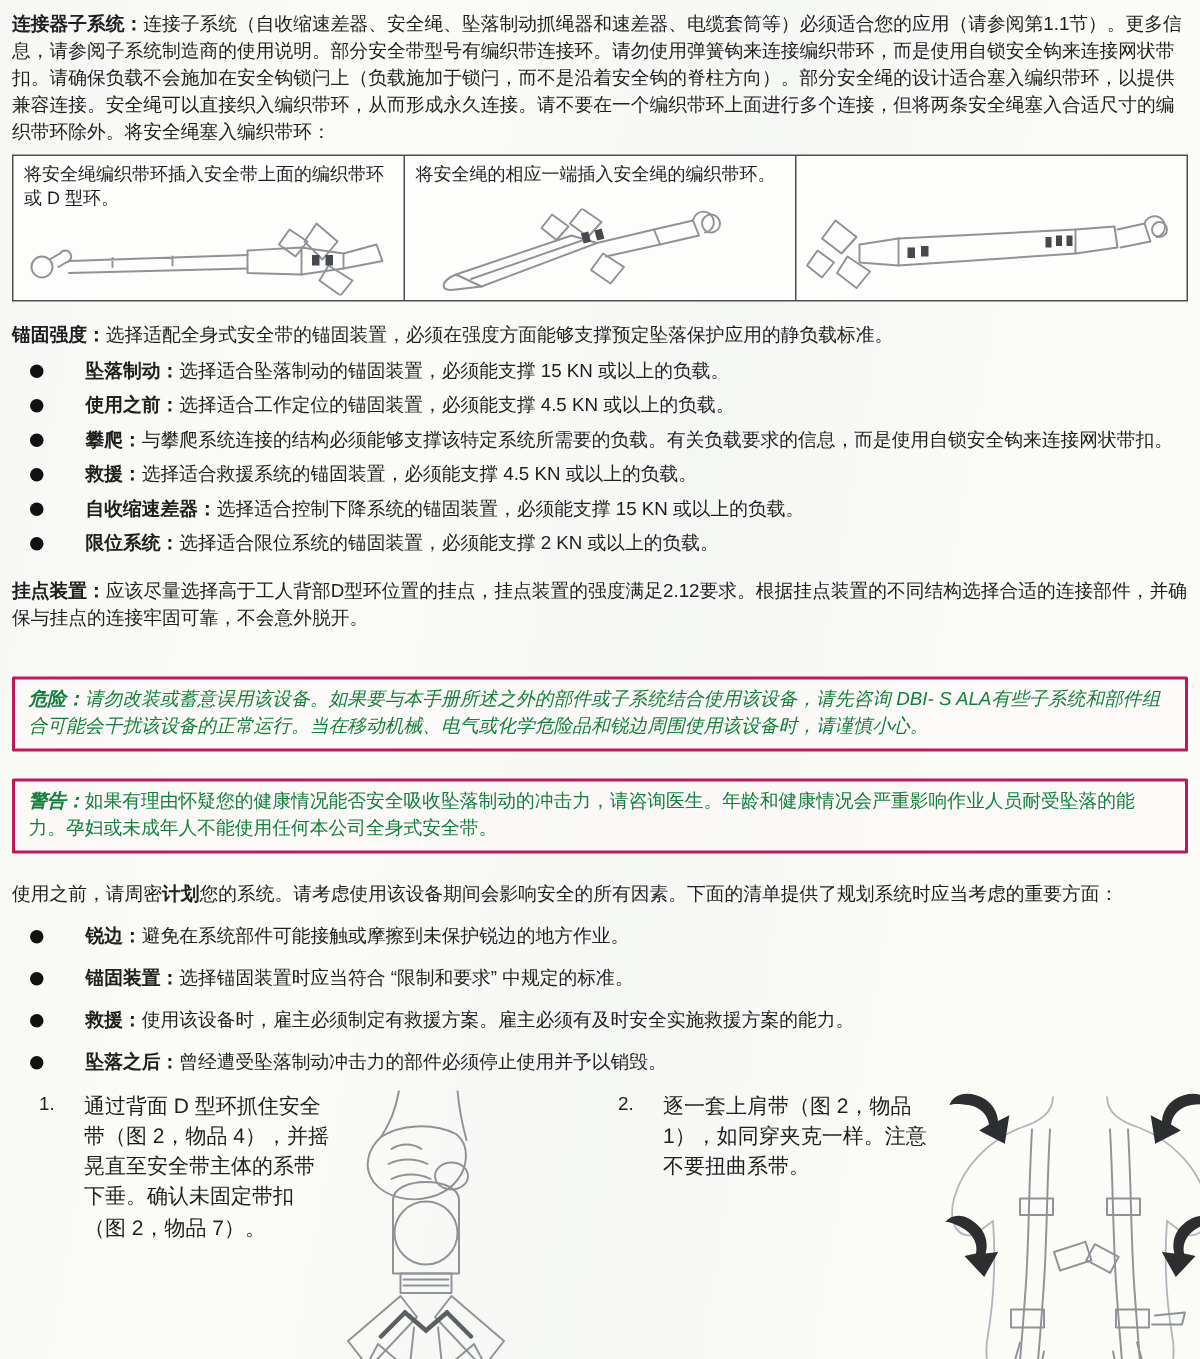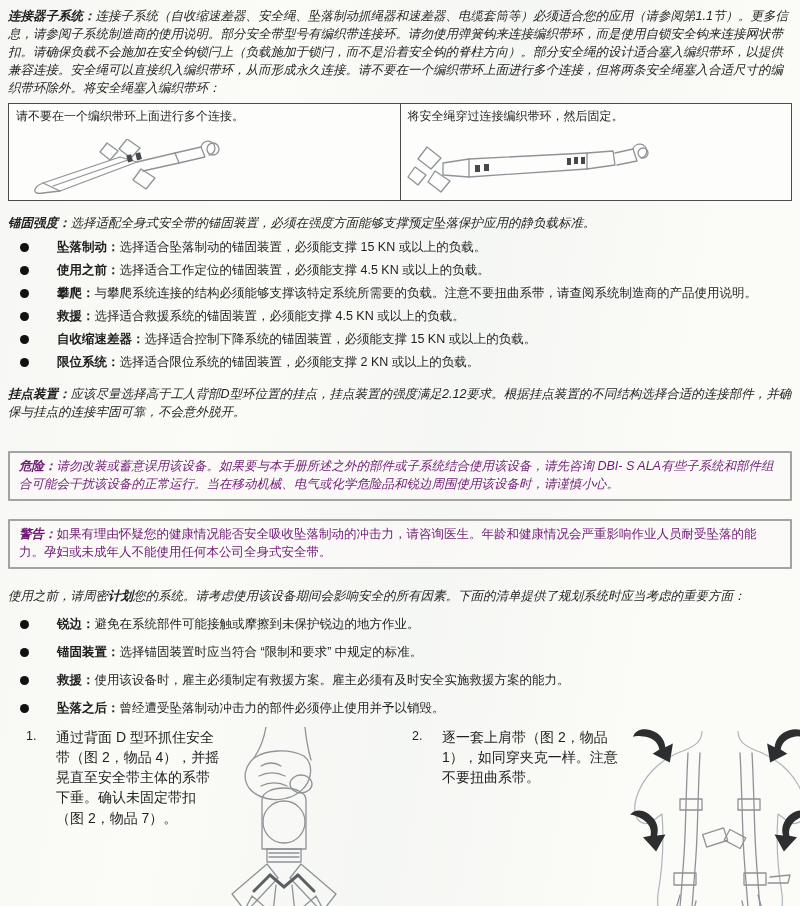--- a/index.html
+++ b/index.html
@@ -6,40 +6,40 @@
   body{
     width:800px;height:906px;overflow:hidden;
     background:
       linear-gradient(100deg, rgba(205,218,222,0.10) 0%, rgba(255,255,255,0) 30%, rgba(205,218,222,0.12) 55%, rgba(255,255,255,0) 80%),
       #fbfbf7;
     color:#1f1f1f;
     font-family:"Liberation Sans","DejaVu Sans",sans-serif;
     font-size:12.5px;line-height:1.44;
   }
   .page{padding:7px 8px 0 8px;}
-  p{margin:0;font-style:italic;}
+  p{margin:0;}
   b{font-weight:bold;}
   .para{margin-bottom:6px;}
 
   
   .figrow{display:flex;border:1px solid #4c4c4c;margin:4px 0 13px 0;background:#fdfdfb;}
   .figcell{flex:1;border-right:1px solid #4c4c4c;padding:4px 7px 2px 7px;height:90px;position:relative;}
   .figcell:last-child{border-right:none;}
   .figcell .cap{font-size:12px;line-height:1.35;}
   .figcell svg{position:absolute;left:6px;bottom:3px;}
 
   
   .bullet{display:flex;margin:0 0 5px 0;}
   .bullet .dot{width:9px;height:9px;border-radius:50%;background:#111;margin:5px 14px 0 12px;flex:none;}
   .bullet .bcontent{flex:1;padding-left:14px;}
   .blist{margin-bottom:8px;}
   .blist2 .bullet{margin-bottom:10px;}
 
   
-  .alert{border:2px solid #a3a3a3;border-radius:1px;padding:4px 9px 6px 9px;margin:18px 0 10px 0;color:#701a75;background:rgba(255,250,250,0.4);}
+  .alert{border:2px solid #be185d;border-radius:1px;padding:4px 9px 6px 9px;margin:18px 0 10px 0;color:#15803d;background:rgba(255,250,250,0.4);}
   .alert .al-label{font-weight:bold;font-style:italic;}
   .alert.danger .al-text{font-style:italic;}
   .alert.warning{margin-bottom:0;}
 
   .spacer-attach{margin-top:14px;margin-bottom:30px;}
   .plan-para{margin:18px 0 10px 0;}
 
   
   .steps{display:flex;margin-top:6px;}
   .step{position:relative;height:212px;}
@@ -62,42 +62,61 @@
 </style>
 </head>
 <body>
 
 <div class="page">
 
   <p class="para"><b>连接器子系统：</b><span>连接子系统（自收缩速差器、安全绳、坠落制动抓绳器和速差器、电缆套筒等）必须适合您的应用（请参阅第1.1节）。更多信息，请参阅子系统制造商的使用说明。部分安全带型号有编织带连接环。请勿使用弹簧钩来连接编织带环，而是使用自锁安全钩来连接网状带扣。请确保负载不会施加在安全钩锁闩上（负载施加于锁闩，而不是沿着安全钩的脊柱方向）。部分安全绳的设计适合塞入编织带环，以提供兼容连接。安全绳可以直接织入编织带环，从而形成永久连接。请不要在一个编织带环上面进行多个连接，但将两条安全绳塞入合适尺寸的编织带环除外。将安全绳塞入编织带环：</span></p>
 
   <div class="figrow">
     <div class="figcell">
-      <div class="cap">请不要在一个编织带环上面进行多个连接。</div>
+      <div class="cap">将安全绳编织带环插入安全带上面的编织带环或 D 型环。</div>
+      <svg width="244" height="52" viewBox="0 0 244 52">
+        <g class="lineart">
+          <circle cx="13" cy="33" r="7"></circle>
+          <path d="M18,28 l7,-4 M25,24 a4,4 0 1 1 4,6 l-5,3"></path>
+          <path d="M31,29 L150,25 M31,37 L150,34 M60,27 l0,6 M100,26 l0,6"></path>
+          <path d="M150,22 L186,20 L186,38 L150,37 Z"></path>
+          <path d="M186,20 L214,24 L214,34 L186,38"></path>
+          <path d="M214,24 L236,18 L240,29 L214,34"></path>
+          <path d="M196,4 l14,12 -10,12 -12,-12 Z"></path>
+          <path d="M204,32 l16,10 -8,10 -14,-10 Z"></path>
+          <path d="M178,8 l12,8 -8,10 -11,-8 Z"></path>
+        </g>
+        <g class="fillmark">
+          <rect x="193" y="25" width="5" height="7"></rect>
+          <rect x="202" y="25" width="5" height="7"></rect>
+        </g>
+      </svg>
+    </div>
+    <div class="figcell">
+      <div class="cap">将安全绳的相应一端插入安全绳的编织带环。</div>
       <svg width="240" height="58" viewBox="0 0 240 58">
         <g class="lineart">
           <path d="M28,44 L105,18 L122,23 L45,52 Z"></path>
           <path d="M28,44 C18,48 16,56 28,54 L45,52"></path>
           <path d="M38,47 L113,21"></path>
           <path d="M122,23 L160,14 L164,24 L128,32"></path>
           <path d="M160,14 L186,8 L190,18 L164,24"></path>
           <path d="M186,8 a7,7 0 1 1 8,8"></path>
           <circle cx="198" cy="10" r="6"></circle>
           <path d="M112,0 l13,9 -9,10 -12,-9 Z"></path>
           <path d="M126,30 l14,9 -9,11 -13,-9 Z"></path>
           <path d="M92,4 l11,8 -8,9 -10,-8 Z"></path>
         </g>
         <g class="fillmark">
           <rect x="112" y="16" width="5" height="7" transform="rotate(-15 114 19)"></rect>
           <rect x="121" y="14" width="5" height="7" transform="rotate(-15 123 17)"></rect>
         </g>
       </svg>
     </div>
     <div class="figcell">
-      <div class="cap">将安全绳穿过连接编织带环，然后固定。</div>
       <svg width="244" height="58" viewBox="0 0 244 58">
         <g class="lineart">
           <path d="M20,8 l14,11 -10,11 -13,-10 Z"></path>
           <path d="M28,32 l15,10 -9,11 -13,-10 Z"></path>
           <path d="M8,28 l11,8 -8,10 -10,-8 Z"></path>
           <path d="M36,24 L62,20 L62,38 L36,36 Z"></path>
           <path d="M62,20 L180,14 M62,38 L180,30"></path>
           <path d="M180,14 L206,12 L208,26 L180,30 Z"></path>
           <path d="M208,14 L226,10 L230,22 L210,26"></path>
           <path d="M226,10 a7,7 0 1 1 8,9"></path>
@@ -120,21 +139,21 @@
     <div class="bullet">
         <span class="dot"></span>
         <span class="bcontent"><b>坠落制动：</b><span>选择适合坠落制动的锚固装置，必须能支撑 15 KN 或以上的负载。</span></span>
       </div>
     <div class="bullet">
         <span class="dot"></span>
         <span class="bcontent"><b>使用之前：</b><span>选择适合工作定位的锚固装置，必须能支撑 4.5 KN 或以上的负载。</span></span>
       </div>
     <div class="bullet">
         <span class="dot"></span>
-        <span class="bcontent"><b>攀爬：</b><span>与攀爬系统连接的结构必须能够支撑该特定系统所需要的负载。注意不要扭曲系带，请查阅系统制造商的产品使用说明。</span></span>
+        <span class="bcontent"><b>攀爬：</b><span>与攀爬系统连接的结构必须能够支撑该特定系统所需要的负载。有关负载要求的信息，而是使用自锁安全钩来连接网状带扣。</span></span>
       </div>
     <div class="bullet">
         <span class="dot"></span>
         <span class="bcontent"><b>救援：</b><span>选择适合救援系统的锚固装置，必须能支撑 4.5 KN 或以上的负载。</span></span>
       </div>
     <div class="bullet">
         <span class="dot"></span>
         <span class="bcontent"><b>自收缩速差器：</b><span>选择适合控制下降系统的锚固装置，必须能支撑 15 KN 或以上的负载。</span></span>
       </div>
     <div class="bullet">

